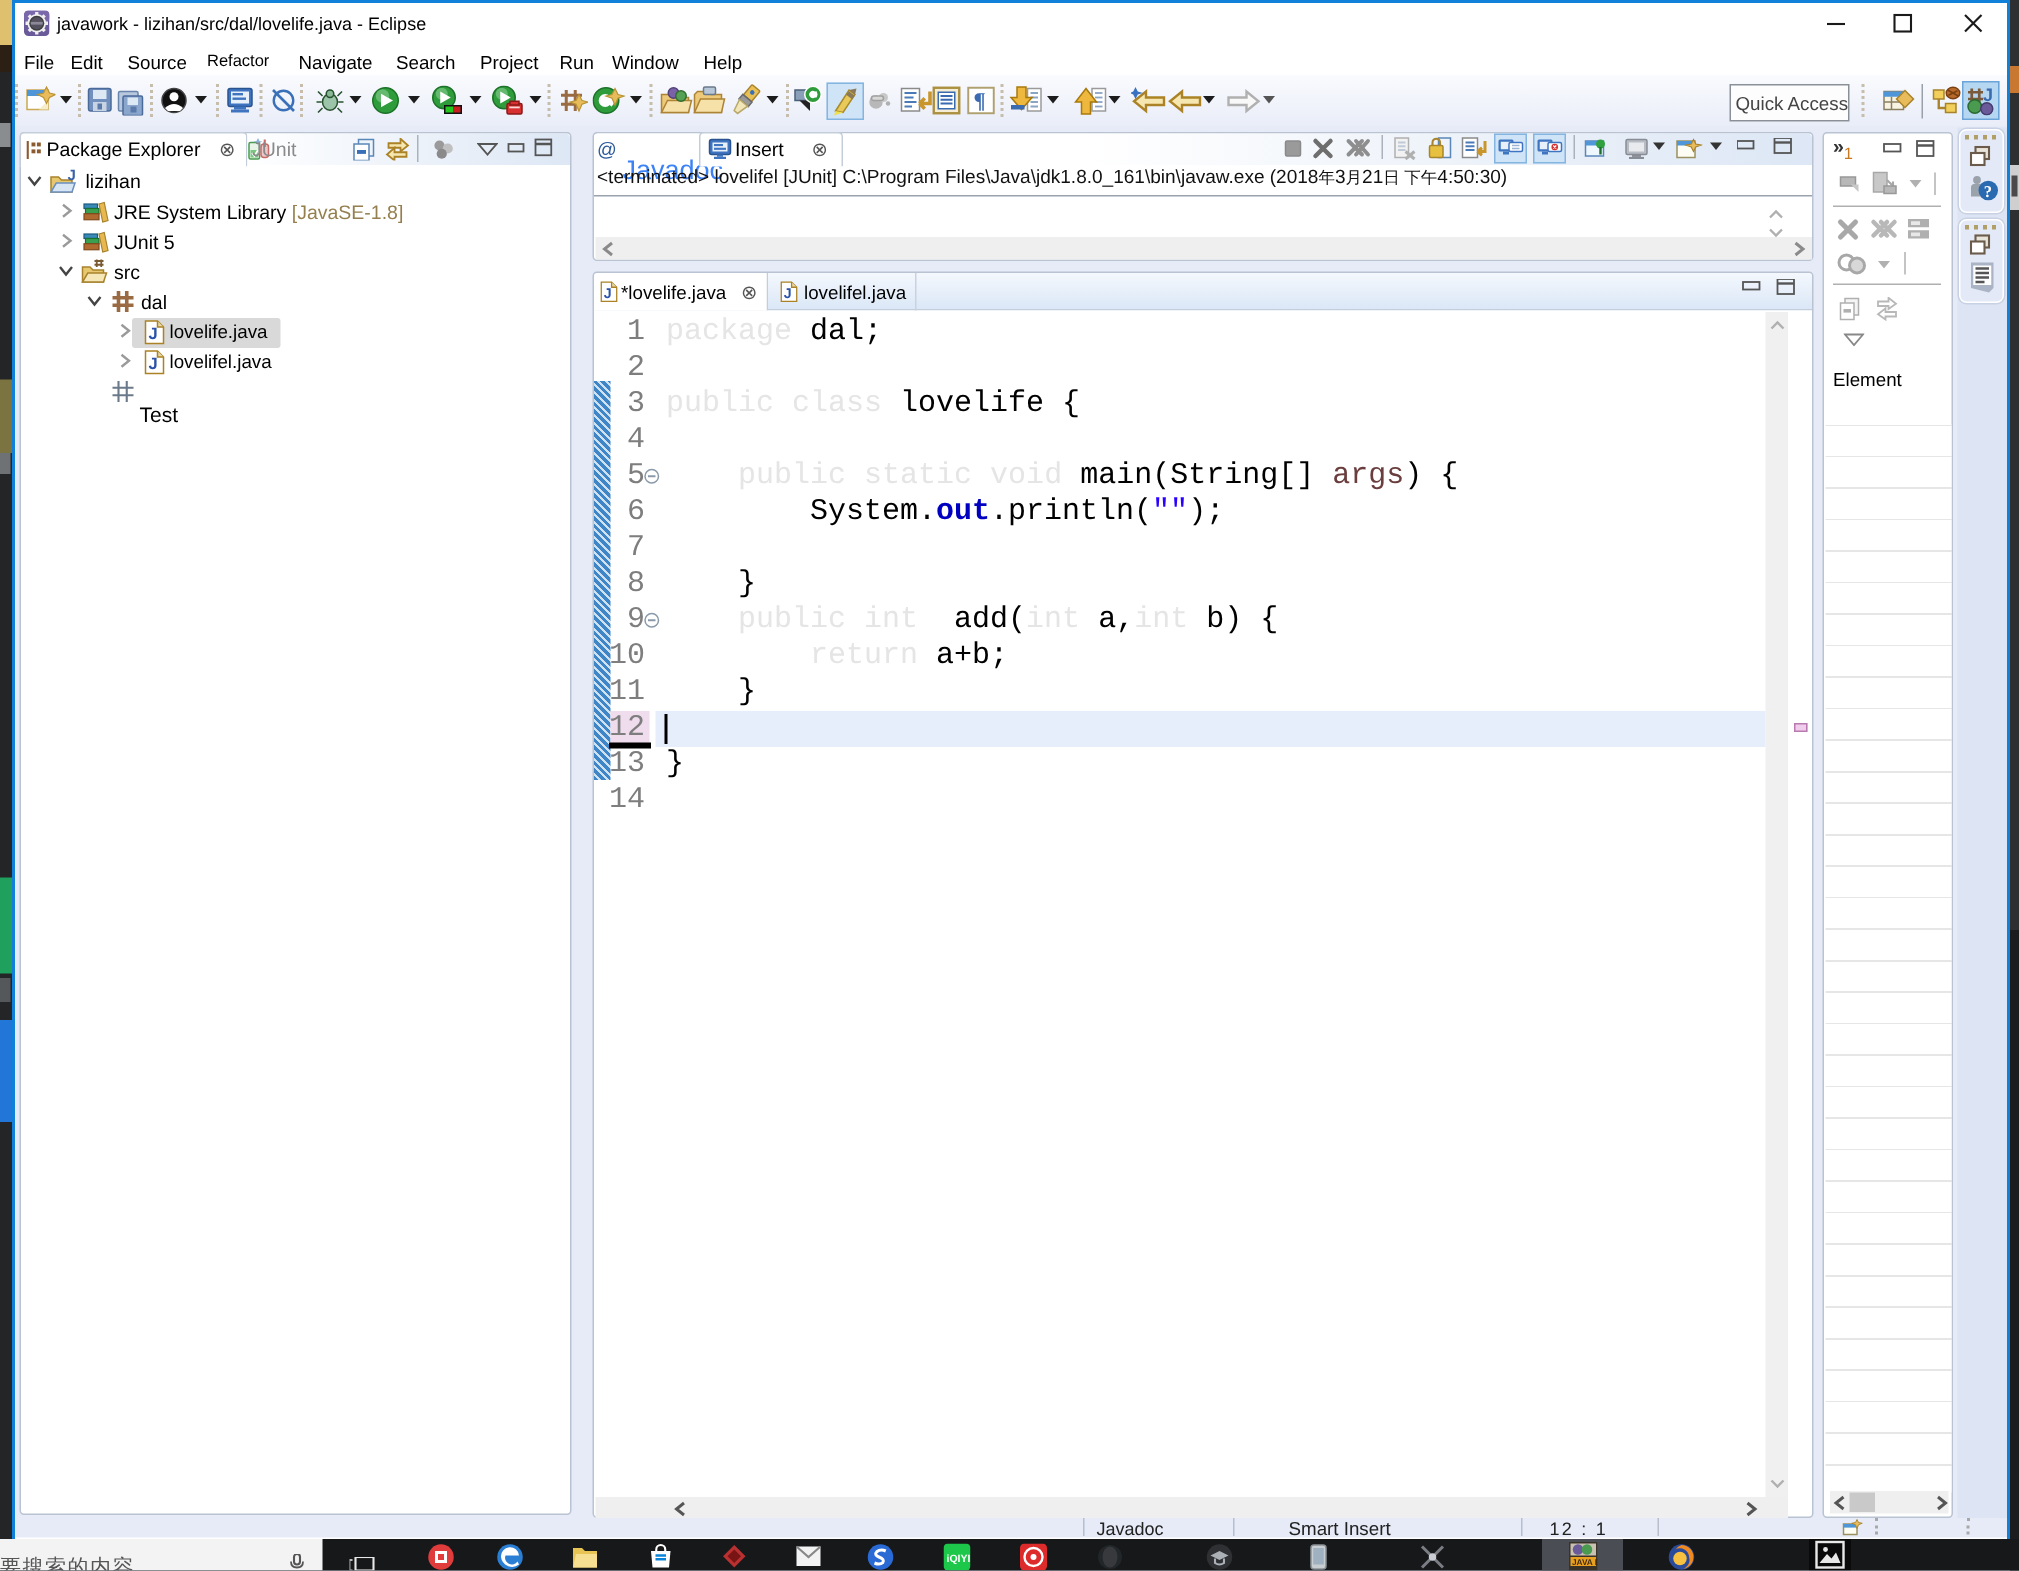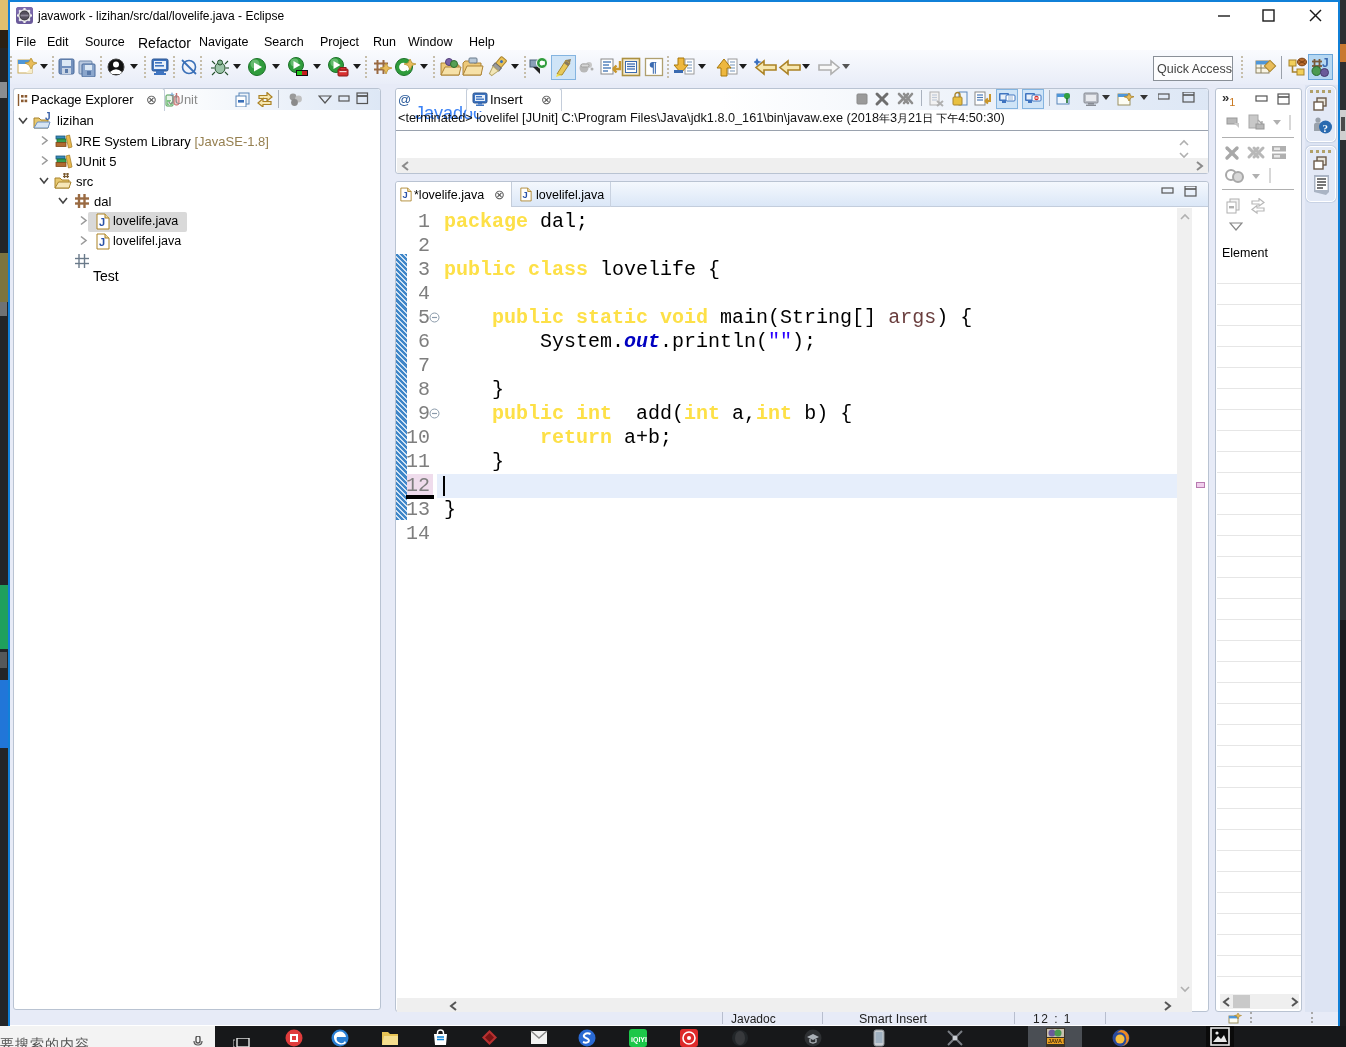--- a/index.html
+++ b/index.html
@@ -2,23 +2,23 @@
 <html><head>
 <meta charset="utf-8">
 <style>
 *{margin:0;padding:0;box-sizing:border-box}
 html,body{width:1346px;height:1047px;overflow:hidden}
 body{position:relative;font-family:"Liberation Sans",sans-serif;background:#232527}
 .a{position:absolute}
 .sep{position:absolute;width:0;border-left:2px dotted #c6beab;height:22px;top:56px}
 .dd{position:absolute;width:0;height:0;border:4px solid transparent;border-top:5px solid #1c1c1c;top:64px}
 .vt{font-size:12px;color:#000;white-space:nowrap}
-.k{color:#fde047;font-weight:bold}
+.k{color:#e5e5e5;font-weight:normal}
 .s{color:#2a00ff}
-.o{color:#0000c0;font-style:italic;font-weight:bold}
+.o{color:#0000c0;font-weight:bold}
 .p{color:#6a3e3e}
 </style>
 </head>
 <body>
 
 <div class="a" style="left:0;top:0;width:8px;height:1047px;background:#232527"></div>
 <div class="a" style="left:0;top:0;width:8px;height:46px;background:#dfc06e"></div>
 <div class="a" style="left:0;top:30px;width:8px;height:18px;background:#2b2013"></div>
 <div class="a" style="left:0;top:82px;width:7px;height:16px;background:#8a8d90"></div>
 <div class="a" style="left:0;top:253px;width:8px;height:49px;background:#7c7440"></div>
@@ -57,21 +57,21 @@
 <line x1="8" y1="10" x2="20" y2="10"></line>
 <rect x="53" y="4" width="11" height="11"></rect>
 <line x1="100" y1="4" x2="111" y2="15"></line>
       <line x1="111" y1="4" x2="100" y2="15"></line>
 </g>
 </svg>
 
 <div class="a vt" style="left:16px;top:35px;font-size:12.5px">File</div>
 <div class="a vt" style="left:47px;top:35px;font-size:12.5px">Edit</div>
 <div class="a vt" style="left:85px;top:35px;font-size:12.5px">Source</div>
-<div class="a vt" style="left:138px;top:35px;font-size:14px">Refactor</div>
+<div class="a vt" style="left:138px;top:35px;font-size:11px">Refactor</div>
 <div class="a vt" style="left:199px;top:35px;font-size:12.5px">Navigate</div>
 <div class="a vt" style="left:264px;top:35px;font-size:12.5px">Search</div>
 <div class="a vt" style="left:320px;top:35px;font-size:12.5px">Project</div>
 <div class="a vt" style="left:373px;top:35px;font-size:12.5px">Run</div>
 <div class="a vt" style="left:408px;top:35px;font-size:12.5px">Window</div>
 <div class="a vt" style="left:469px;top:35px;font-size:12.5px">Help</div>
 
 <div class="a" style="left:10px;top:50px;width:1328px;height:34px;background:linear-gradient(#fafbfe,#e9edf8)"></div>
 <div class="sep" style="left:10px"></div>
 <svg class="a" style="left:17px;top:57px" width="20" height="20">

